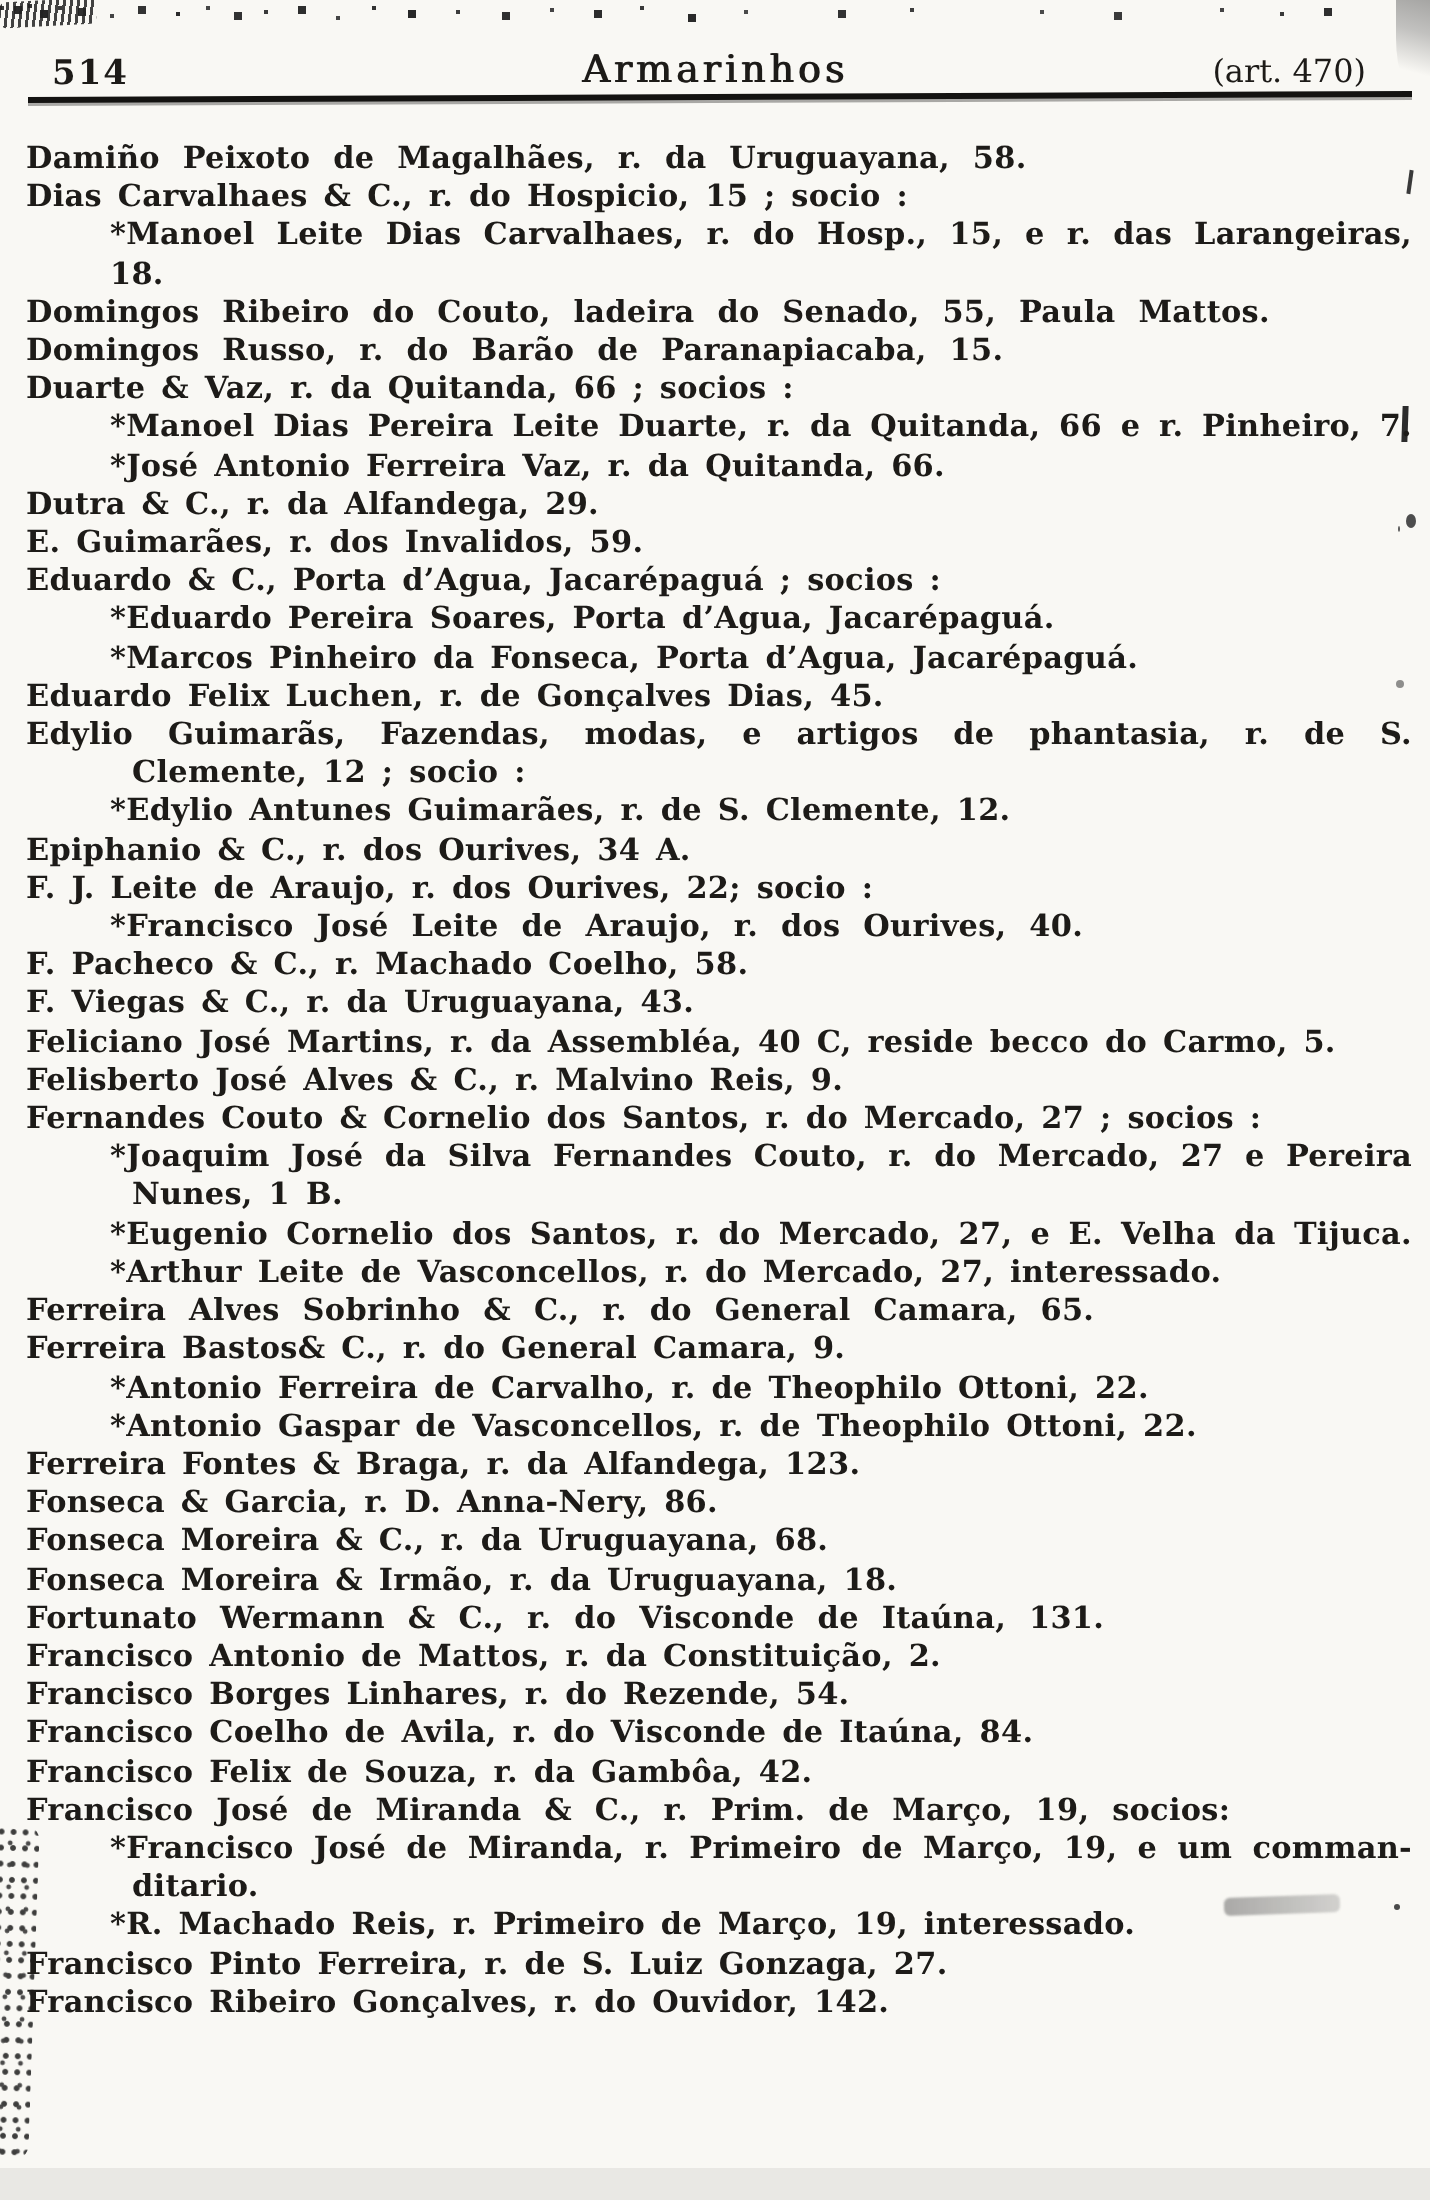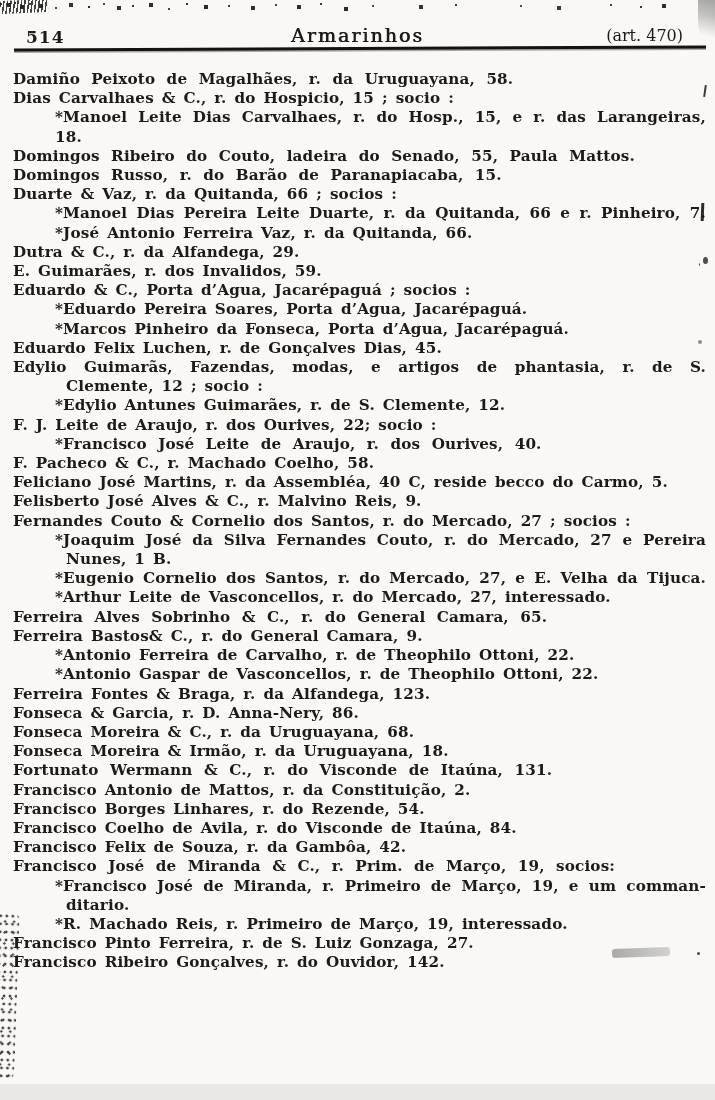--- a/index.html
+++ b/index.html
@@ -113,23 +113,25 @@
       <div class="line i1">*José Antonio Ferreira Vaz, r. da Quitanda, 66.</div>
       <div class="line i0">Dutra &amp; C., r. da Alfandega, 29.</div>
       <div class="line i0">E. Guimarães, r. dos Invalidos, 59.</div>
       <div class="line i0">Eduardo &amp; C., Porta d’Agua, Jacarépaguá ; socios :</div>
       <div class="line i1">*Eduardo Pereira Soares, Porta d’Agua, Jacarépaguá.</div>
       <div class="line i1">*Marcos Pinheiro da Fonseca, Porta d’Agua, Jacarépaguá.</div>
       <div class="line i0">Eduardo Felix Luchen, r. de Gonçalves Dias, 45.</div>
       <div class="line i0 just">Edylio Guimarãs, Fazendas, modas, e artigos de phantasia, r. de S.</div>
       <div class="line i2">Clemente, 12 ; socio :</div>
       <div class="line i1">*Edylio Antunes Guimarães, r. de S. Clemente, 12.</div>
+      <div class="line i0">Epiphanio &amp; C., r. dos Ourives, 34 A.</div>
       <div class="line i0">F. J. Leite de Araujo, r. dos Ourives, 22; socio :</div>
       <div class="line i1 w">*Francisco José Leite de Araujo, r. dos Ourives, 40.</div>
       <div class="line i0">F. Pacheco &amp; C., r. Machado Coelho, 58.</div>
+      <div class="line i0">F. Viegas &amp; C., r. da Uruguayana, 43.</div>
       <div class="line i0">Feliciano José Martins, r. da Assembléa, 40 C, reside becco do Carmo, 5.</div>
       <div class="line i0">Felisberto José Alves &amp; C., r. Malvino Reis, 9.</div>
       <div class="line i0">Fernandes Couto &amp; Cornelio dos Santos, r. do Mercado, 27 ; socios :</div>
       <div class="line i1 just">*Joaquim José da Silva Fernandes Couto, r. do Mercado, 27 e Pereira</div>
       <div class="line i2">Nunes, 1 B.</div>
       <div class="line i1 just">*Eugenio Cornelio dos Santos, r. do Mercado, 27, e E. Velha da Tijuca.</div>
       <div class="line i1">*Arthur Leite de Vasconcellos, r. do Mercado, 27, interessado.</div>
       <div class="line i0 w">Ferreira Alves Sobrinho &amp; C., r. do General Camara, 65.</div>
       <div class="line i0">Ferreira Bastos&amp; C., r. do General Camara, 9.</div>
       <div class="line i1">*Antonio Ferreira de Carvalho, r. de Theophilo Ottoni, 22.</div>

